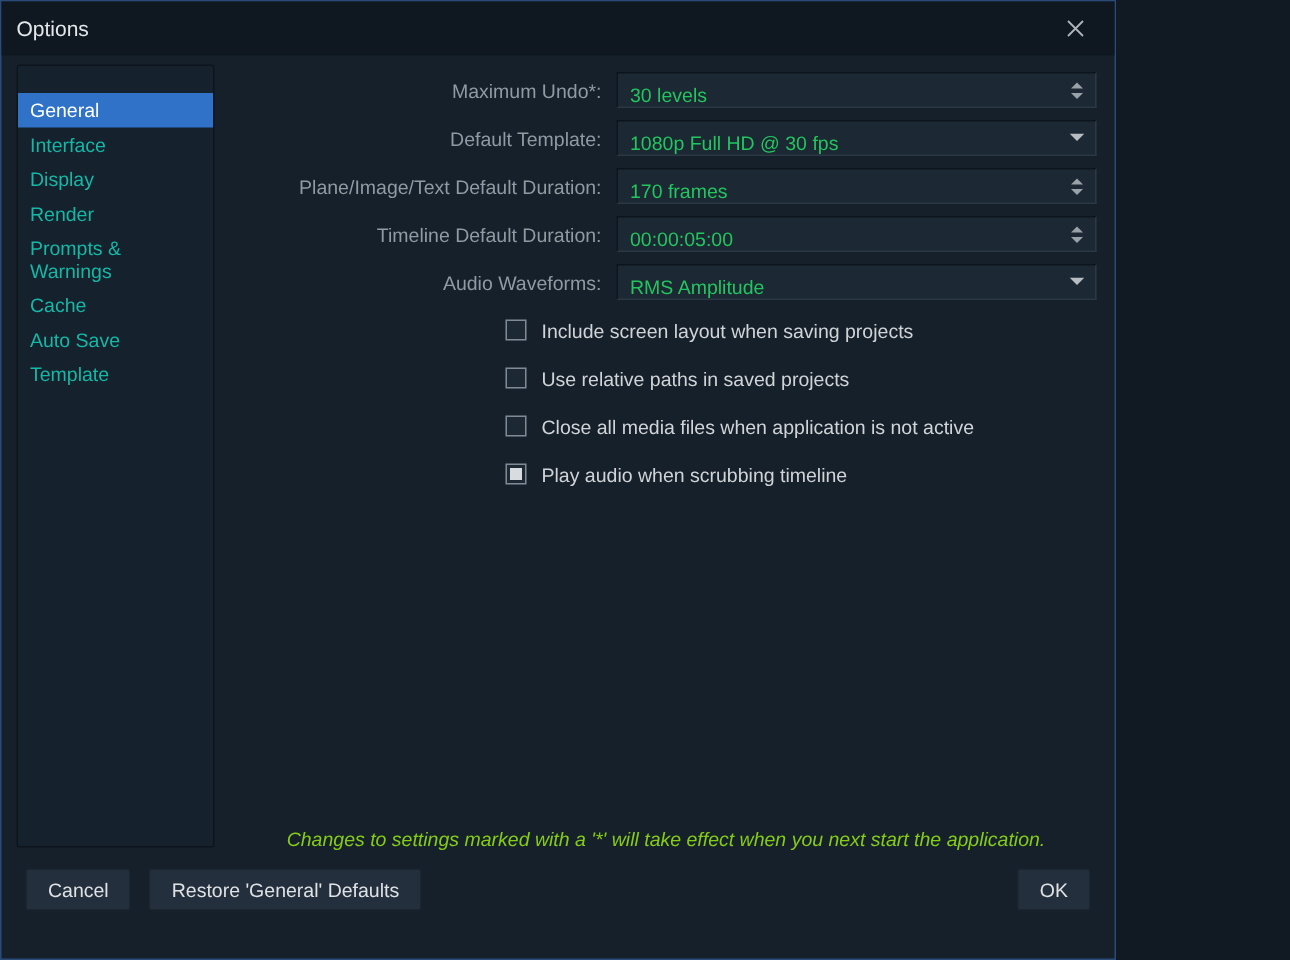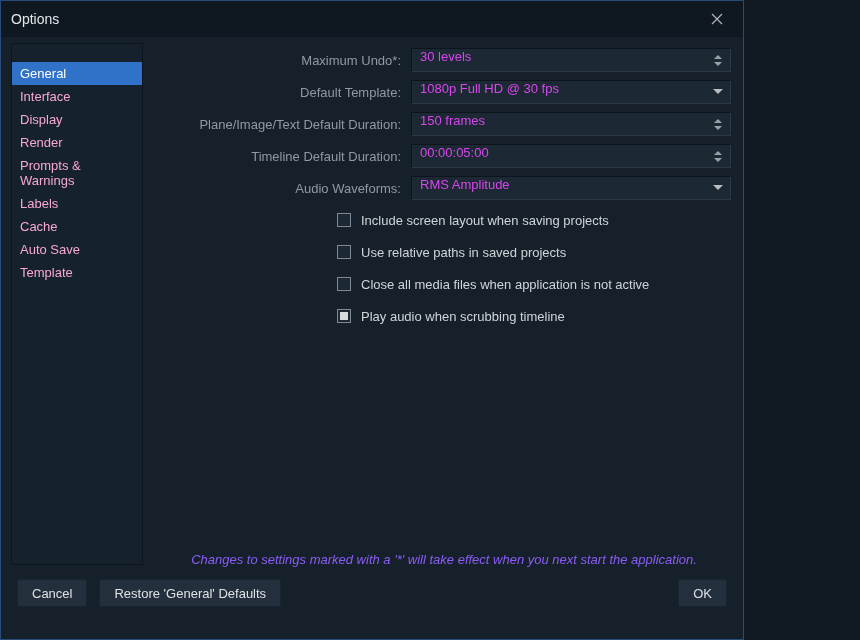--- a/index.html
+++ b/index.html
@@ -37,21 +37,21 @@
     width: 132px;
     background: #15212d;
     border: 1px solid #0d141b;
     border-radius: 2px;
     padding: 18px 0;
     height: 522px;
   }
   .side-item {
     padding: 4px 8px;
     font-size: 13px;
-    color: #f9a8d4;
+    color: #14b8a6;
     cursor: pointer;
     line-height: 15px;
   }
   .side-item.selected {
     background: #2f72c8;
     color: #ffffff;
   }
 
   .content {
     flex: 1;
@@ -75,23 +75,23 @@
   }
 
   .field {
     flex: 1; position: relative;
     height: 24px;
     background: #1c2833;
     border-top: 1px solid #0c141c;
     border-left: 1px solid #0c141c;
     border-right: 1px solid #2a3847;
     border-bottom: 1px solid #2a3847;
-    display: flex; align-items: flex-start;
+    display: flex; align-items: flex-end;
     padding: 0 22px 0 8px;
-    color: #d946ef;
+    color: #22c55e;
   }
   .field .value { font-size: 13px; }
   .field .caret, .field .spin {
     position: absolute; right: 4px; top: 0; bottom: 0;
     width: 16px;
     display: flex; flex-direction: column; justify-content: center; align-items: center;
   }
   .caret svg { fill: #b7bdc3; }
   .spin .arr {
     width: 0; height: 0;
@@ -117,21 +117,21 @@
   .checkbox .dot {
     width: 8px; height: 8px; background: #d8dcdf;
     display: none;
   }
   .checkbox.checked .dot { display: block; }
   .check-label { color: #d0d4d7; font-size: 13px; cursor: pointer; }
 
   .hint {
     margin-top: auto;
     text-align: center;
-    color: #8b5cf6;
+    color: #84cc16;
     font-style: italic;
     font-size: 13px;
     padding: 10px 0 6px 0;
   }
 
   .footer {
     height: 60px;
     display: flex; 
     padding: 0 16px 8px 16px;
   }
@@ -165,21 +165,20 @@
   </div>
 
   <div class="body">
 
     <div class="sidebar">
       <div class="side-item selected">General</div>
       <div class="side-item">Interface</div>
       <div class="side-item">Display</div>
       <div class="side-item">Render</div>
       <div class="side-item">Prompts &amp; Warnings</div>
-      <div class="side-item">Labels</div>
       <div class="side-item">Cache</div>
       <div class="side-item">Auto Save</div>
       <div class="side-item">Template</div>
     </div>
 
     <div class="content">
 
       <div class="rows">
 
         <div class="row">
@@ -201,21 +200,21 @@
                 <svg width="10" height="6" viewBox="0 0 10 6">
                   <path d="M0 0 L5 5 L10 0 Z"></path>
                 </svg>
               </div>
           </div>
         </div>
 
         <div class="row">
           <div class="row-label">Plane/Image/Text Default Duration:</div>
           <div class="field">
-            <span class="value">150 frames</span>
+            <span class="value">170 frames</span>
             <div class="spin">
                 <div class="arr up"></div>
                 <div class="arr dn"></div>
               </div>
           </div>
         </div>
 
         <div class="row">
           <div class="row-label">Timeline Default Duration:</div>
           <div class="field">

